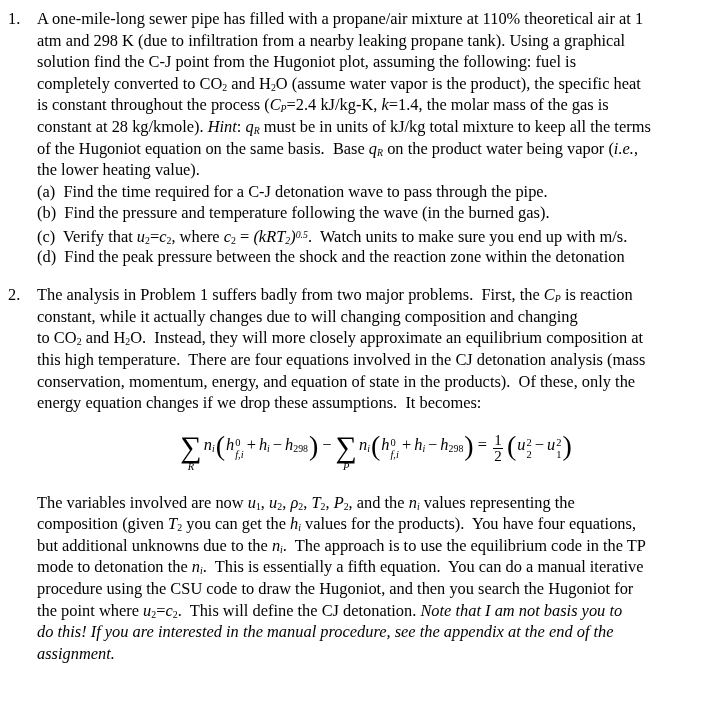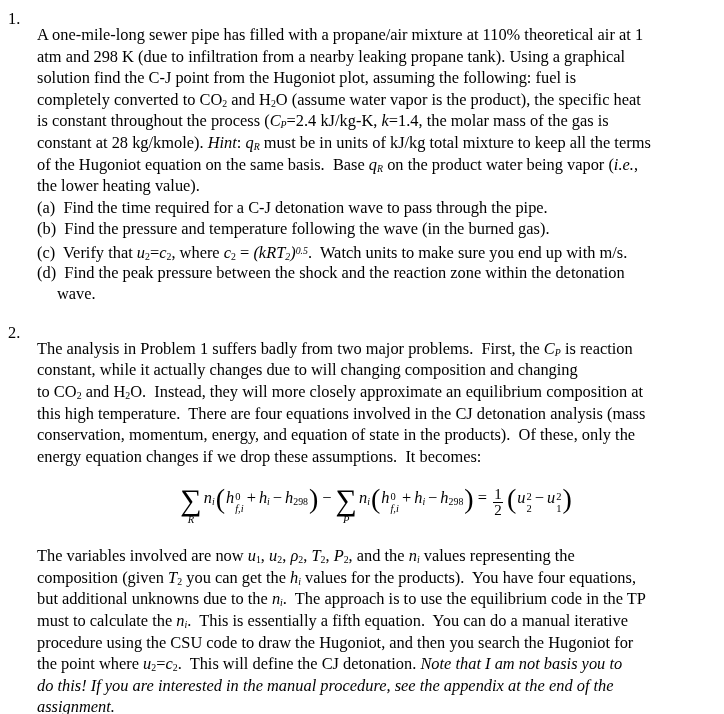--- a/index.html
+++ b/index.html
@@ -4,21 +4,21 @@
 <style>
   html,body{margin:0;padding:0;background:#ffffff;}
   body{
     width:724px;height:714px;overflow:hidden;
     font-family:"Liberation Serif","DejaVu Serif",serif;
     font-size:16.4px;color:#000;
   }
   .page{padding:8px 9px 0 8px;}
   .problem{display:flex;}
   .pnum{flex:0 0 29px;line-height:21.6px;}
-  .pbody{flex:1;min-width:0;margin-top:16px;}
+  .pbody{flex:1;min-width:0;}
   .tline{height:21.6px;line-height:21.6px;white-space:nowrap;overflow:visible;}
   .tline.ind{padding-left:20px;}
   .it{font-style:italic;}
   .sb{font-size:0.6em;vertical-align:-0.18em;}
   .sp{font-size:0.6em;vertical-align:0.45em;}
   .p2{margin-top:17px;}
   
   .eqwrap{display:flex;justify-content:center;margin:11px 0 20px;}
   .eqline{display:inline-block;white-space:nowrap;line-height:40px;font-size:16.4px;}
   .sum{display:inline-flex;flex-direction:column;align-items:center;vertical-align:-0.42em;margin:0 2px 0 1px;}
@@ -43,21 +43,20 @@
         <div class="tline"><span>solution find the C-J point from the Hugoniot plot, assuming the following: fuel is</span></div>
         <div class="tline"><span>completely converted to CO</span><span class="sb">2</span><span> and H</span><span class="sb">2</span><span>O (assume water vapor is the product), the specific heat</span></div>
         <div class="tline"><span>is constant throughout the process (</span><span class="it">C</span><span class="it sb">P</span><span>=2.4 kJ/kg-K, </span><span class="it">k</span><span>=1.4, the molar mass of the gas is</span></div>
         <div class="tline"><span>constant at 28 kg/kmole). </span><span class="it">Hint</span><span>: </span><span class="it">q</span><span class="it sb">R</span><span> must be in units of kJ/kg total mixture to keep all the terms</span></div>
         <div class="tline"><span>of the Hugoniot equation on the same basis.&nbsp; Base </span><span class="it">q</span><span class="it sb">R</span><span> on the product water being vapor (</span><span class="it">i.e.</span><span>,</span></div>
         <div class="tline"><span>the lower heating value).</span></div>
         <div class="tline"><span>(a)&nbsp; Find the time required for a C-J detonation wave to pass through the pipe.</span></div>
         <div class="tline"><span>(b)&nbsp; Find the pressure and temperature following the wave (in the burned gas).</span></div>
         <div class="tline"><span>(c)&nbsp; Verify that </span><span class="it">u</span><span class="sb">2</span><span>=</span><span class="it">c</span><span class="sb">2</span><span>, where </span><span class="it">c</span><span class="sb">2</span><span> = </span><span class="it">(kRT</span><span class="it sb">2</span><span class="it">)</span><span class="it sp">0.5</span><span>.&nbsp; Watch units to make sure you end up with m/s.</span></div>
         <div class="tline"><span>(d)&nbsp; Find the peak pressure between the shock and the reaction zone within the detonation</span></div>
-        <div class="tline ind"><span>wave.</span></div>
       </div>
   </section>
 
   <section class="problem p2">
     <div class="pnum">2.</div>
     <div class="pbody">
       <div>
           <div class="tline"><span>The analysis in Problem 1 suffers badly from two major problems.&nbsp; First, the </span><span class="it">C</span><span class="it sb">P</span><span> is reaction</span></div>
           <div class="tline"><span>constant, while it actually changes due to will changing composition and changing</span></div>
           <div class="tline"><span>to CO</span><span class="sb">2</span><span> and H</span><span class="sb">2</span><span>O.&nbsp; Instead, they will more closely approximate an equilibrium composition at</span></div>
@@ -91,21 +90,21 @@
               <span>2</span>
               <span>1</span>
             </span><span class="bp">)</span>
         </span>
       </div>
 
       <div>
           <div class="tline"><span>The variables involved are now </span><span class="it">u</span><span class="sb">1</span><span>, </span><span class="it">u</span><span class="sb">2</span><span>, </span><span class="it">ρ</span><span class="sb">2</span><span>, </span><span class="it">T</span><span class="sb">2</span><span>, </span><span class="it">P</span><span class="sb">2</span><span>, and the </span><span class="it">n</span><span class="it sb">i</span><span> values representing the</span></div>
           <div class="tline"><span>composition (given </span><span class="it">T</span><span class="sb">2</span><span> you can get the </span><span class="it">h</span><span class="it sb">i</span><span> values for the products).&nbsp; You have four equations,</span></div>
           <div class="tline"><span>but additional unknowns due to the </span><span class="it">n</span><span class="it sb">i</span><span>.&nbsp; The approach is to use the equilibrium code in the TP</span></div>
-          <div class="tline"><span>must to calculate the </span><span class="it">n</span><span class="it sb">i</span><span>.&nbsp; This is essentially a fifth equation.&nbsp; You can do a manual iterative</span></div>
+          <div class="tline"><span>mode to detonation the </span><span class="it">n</span><span class="it sb">i</span><span>.&nbsp; This is essentially a fifth equation.&nbsp; You can do a manual iterative</span></div>
           <div class="tline"><span>procedure using the CSU code to draw the Hugoniot, and then you search the Hugoniot for</span></div>
           <div class="tline"><span>the point where </span><span class="it">u</span><span class="sb">2</span><span>=</span><span class="it">c</span><span class="sb">2</span><span>.&nbsp; This will define the CJ detonation. </span><span class="it">Note that I am not basis you to</span></div>
           <div class="tline"><span class="it">do this! If you are interested in the manual procedure, see the appendix at the end of the</span></div>
           <div class="tline"><span class="it">assignment.</span></div>
         </div>
     </div>
   </section>
 
 </div>
 

